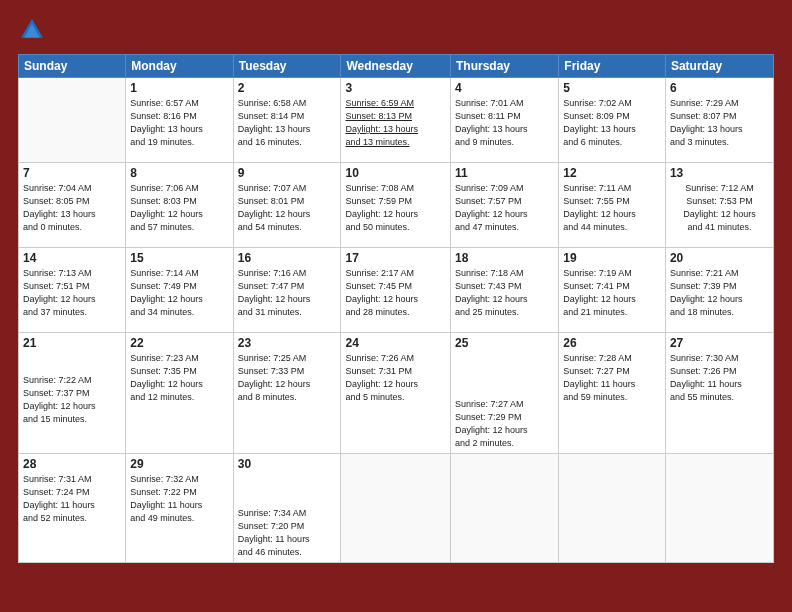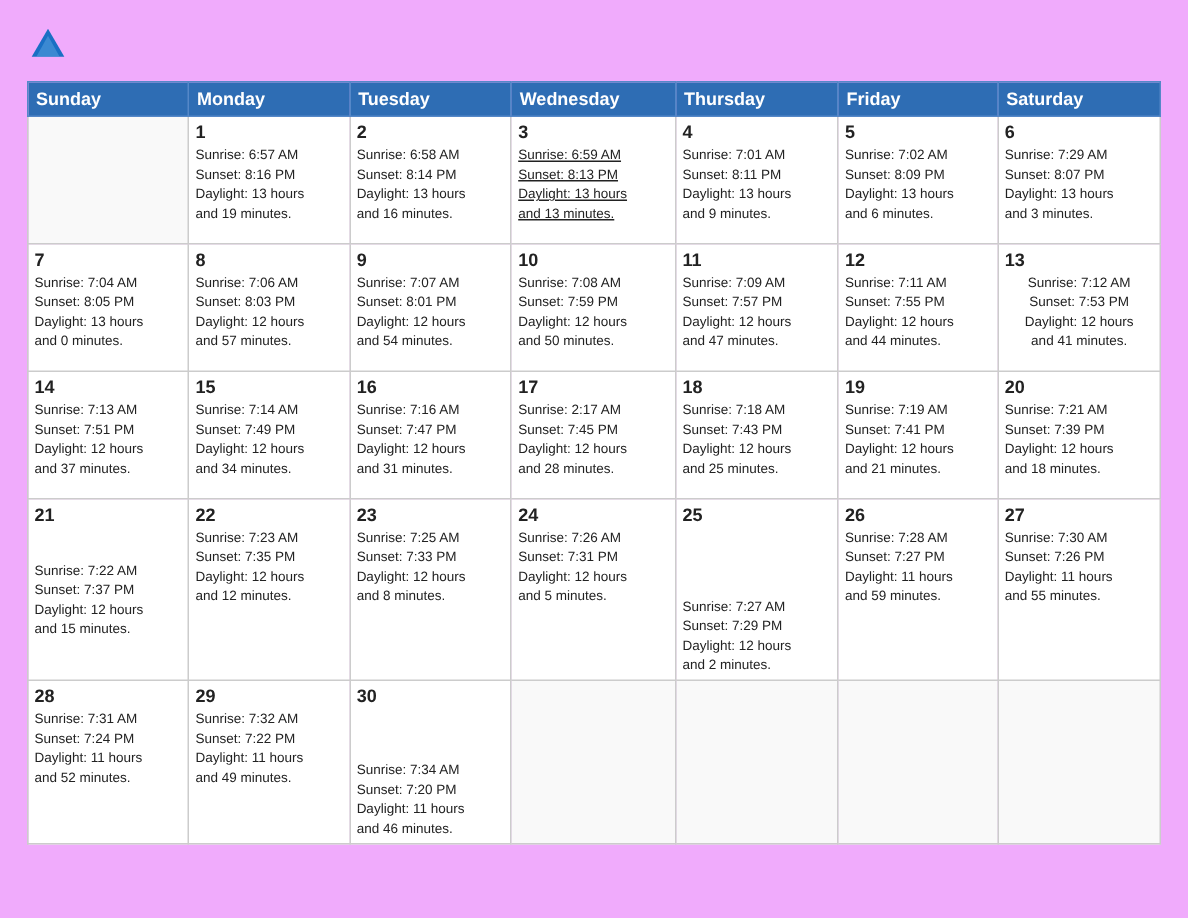--- a/index.html
+++ b/index.html
@@ -6,21 +6,21 @@
     body {
       font-family: Arial, sans-serif;
       background: #fff;
       width: 792px;
       height: 612px;
       overflow: hidden;
     }
     .page {
       width: 792px;
       height: 612px;
-      background: #f0abfc;
+      background: #7f1d1d;
       padding: 16px 18px 10px 18px;
     }
     .header {
       display: flex;
       justify-content: space-between;
       align-items: flex-start;
       margin-bottom: 10px;
     }
     .logo {
       display: flex;

